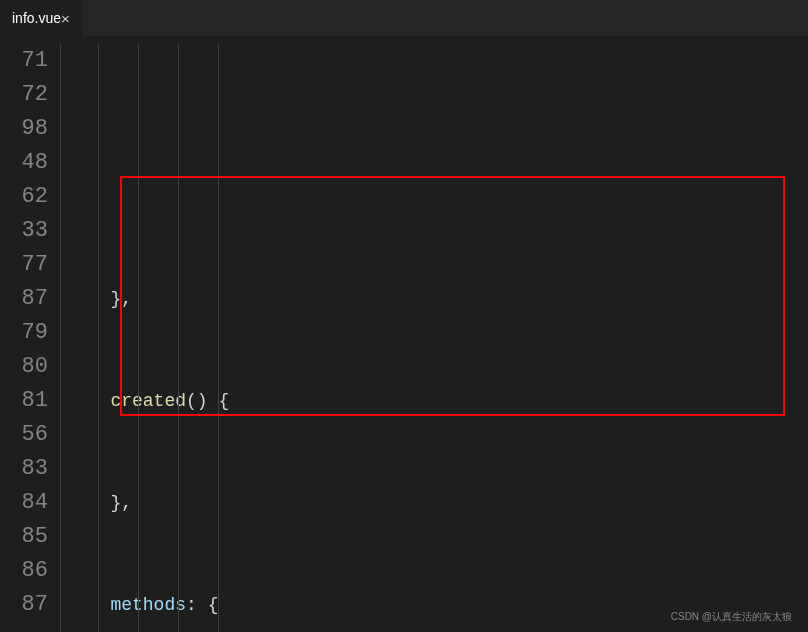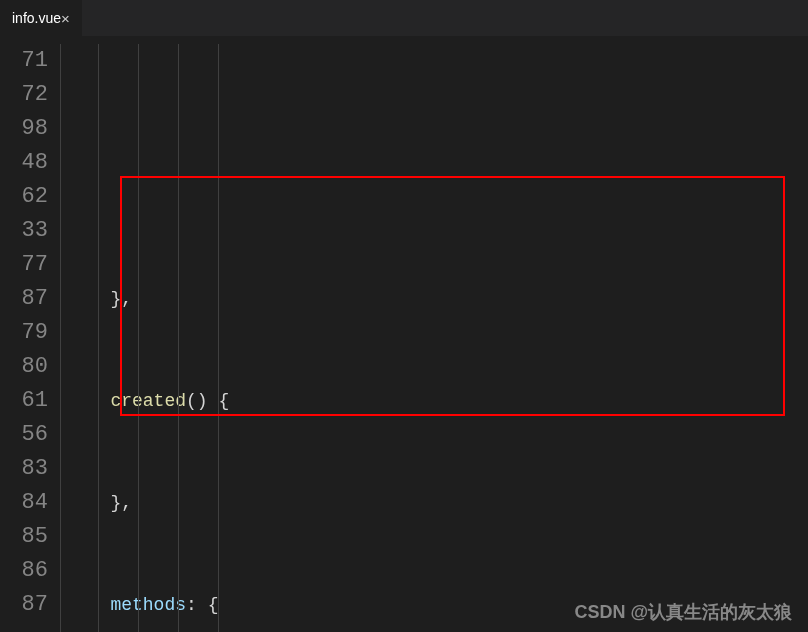--- a/index.html
+++ b/index.html
@@ -78,23 +78,22 @@
     .highlight-box {
       position: absolute;
       border: 2px solid #ff0000;
       pointer-events: none;
     }
     .watermark {
       position: absolute;
       bottom: 8px;
       right: 16px;
       color: #888888;
-      font-size: 18px;
+      font-size: 10px;
       font-family: -apple-system, BlinkMacSystemFont, 'Segoe UI', sans-serif;
-      font-weight: bold;
     }
   </style>
 </head>
 <body>
 
 <div class="tab-bar">
   <div class="tab">
     <span>info.vue</span>
     <span class="close">×</span>
   </div>
@@ -105,21 +104,21 @@
     <div>71</div>
     <div>72</div>
     <div>98</div>
     <div>48</div>
     <div>62</div>
     <div>33</div>
     <div>77</div>
     <div>87</div>
     <div>79</div>
     <div>80</div>
-    <div>61</div>
+    <div>81</div>
     <div>56</div>
     <div>83</div>
     <div>84</div>
     <div>85</div>
     <div>86</div>
     <div>87</div>
   </div>
   <div class="fold-marks">
     <div class="fold-line"></div>
   </div>

